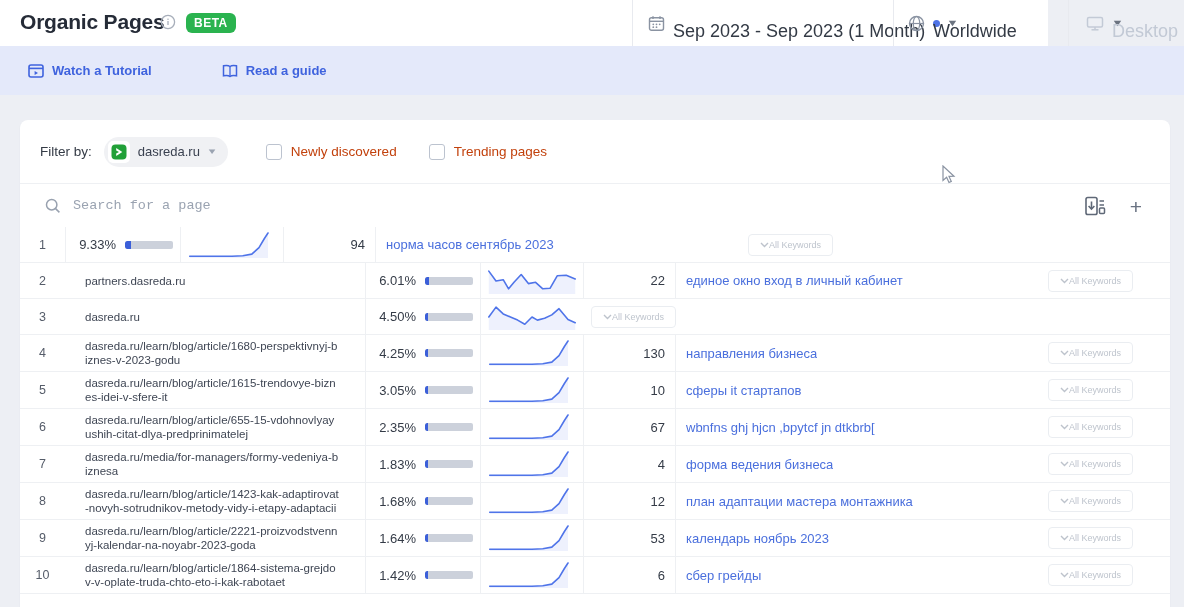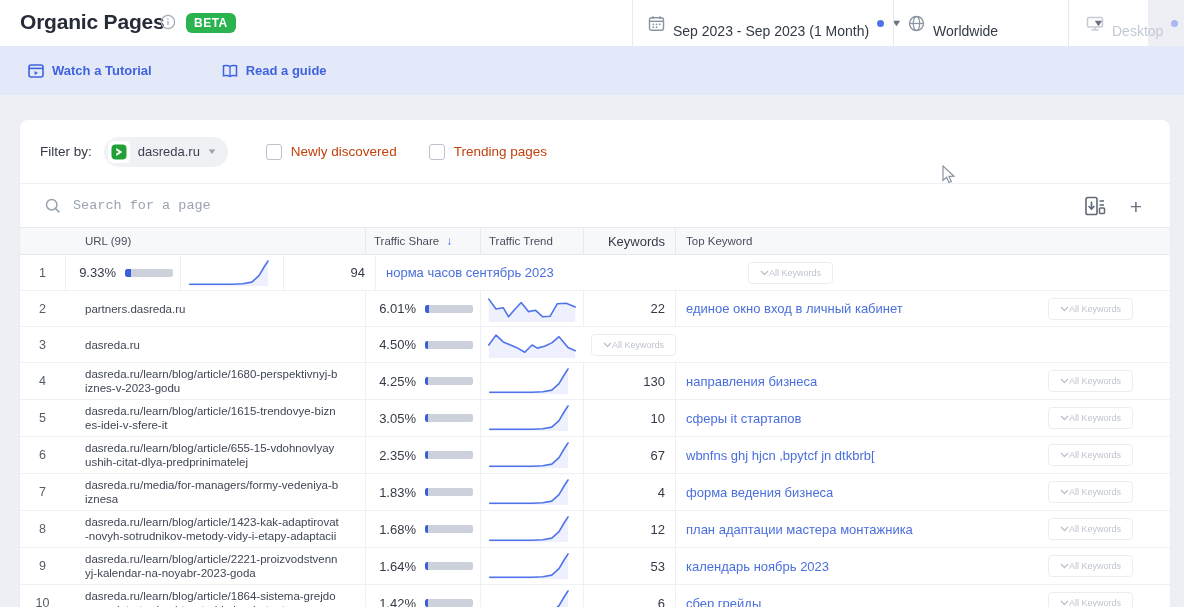--- a/index.html
+++ b/index.html
@@ -1,26 +1,26 @@
 <!DOCTYPE html>
 <html><head>
 <meta charset="utf-8">
 <style>
   * { margin:0; padding:0; box-sizing:border-box; }
   html,body { width:1184px; height:607px; overflow:hidden; background:#edeff4;
     font-family:"Liberation Sans", sans-serif; }
 
   
-  .topbar { position:absolute; left:0; top:0; width:1148px; height:46px; background:#ffffff; }
+  .topbar { position:absolute; left:0; top:0; width:1048px; height:46px; background:#ffffff; }
   .page-title { position:absolute; left:20px; top:10px; font-size:21px; font-weight:700; color:#252b37; letter-spacing:-0.2px; }
   .info-icon { position:absolute; left:160px; top:14px; width:16px; height:16px; }
   .beta-badge { position:absolute; left:186px; top:13px; background:#2ab34f; color:#fff; font-size:12px; font-weight:700;
     letter-spacing:0.5px; padding:3px 8px; border-radius:6px; }
   .vdiv { position:absolute; top:0; width:1px; height:46px; background:#e8eaef; }
-  .sel-text { font-size:14px; color:#333a45;margin-top:16px; }
+  .sel-text { font-size:18px; color:#333a45;margin-top:16px; }
   .caret { display:inline-block; font-size:9px; color:#6b7380; transform:scaleX(1.4); }
   .dot { display:inline-block; width:7px; height:7px; border-radius:50%; }
   .hsec { position:absolute; top:0; height:46px; display:flex; align-items:center; gap:8px; cursor:pointer; }
   .muted { color:#c2c9d5; }
 
   
   .banner { position:absolute; left:0; top:46px; width:1184px; height:49px; background:#e4e9fa; display:flex; align-items:center; }
   .banner a { display:flex; align-items:center; gap:8px; color:#3f63de; font-size:13px; font-weight:700; text-decoration:none; }
   .banner a.first { margin-left:28px; }
   .banner a.second { margin-left:70px; }
@@ -197,38 +197,20 @@
             <polyline points="4.6,10 7.5,13 10.4,10" fill="none" stroke="#5f6877" stroke-width="1.6"></polyline>
             <line x1="15.5" y1="5" x2="20" y2="5" stroke="#5f6877" stroke-width="1.5"></line>
             <line x1="15.5" y1="9" x2="20" y2="9" stroke="#5f6877" stroke-width="1.5"></line>
             <rect x="15.5" y="12" width="5" height="5.5" rx="1" fill="none" stroke="#5f6877" stroke-width="1.5"></rect>
           </svg>
       </span>
       <span class="plus">+</span>
     </div>
   </div>
 
-  <div class="thead">
-    <div class="c-num"></div>
-    <div class="c-url h-url" style="font-size:11.5px;color:#474e5c;word-break:normal">URL (99)</div>
-    <div class="c-share h-share" style="width:115px">
-      <span>Traffic Share</span>
-      <span class="sort-arrow">↓</span>
-    </div>
-    <div class="c-trend h-trend" style="justify-content:flex-start">
-      <span>Traffic Trend</span>
-    </div>
-    <div class="c-kw h-kw">
-      <span>Keywords</span>
-    </div>
-    <div class="c-top h-top">
-      <span>Top Keyword</span>
-    </div>
-    <div class="c-btn"></div>
-  </div>
 
   <div id="tbody">
   <div class="trow">
     <div class="c-num">1</div>
     <div class="c-share">
       <span class="pct">9.33%</span>
       <span class="bar">
             <span class="fill" style="width: 6px;"></span>
           </span>
     </div>

